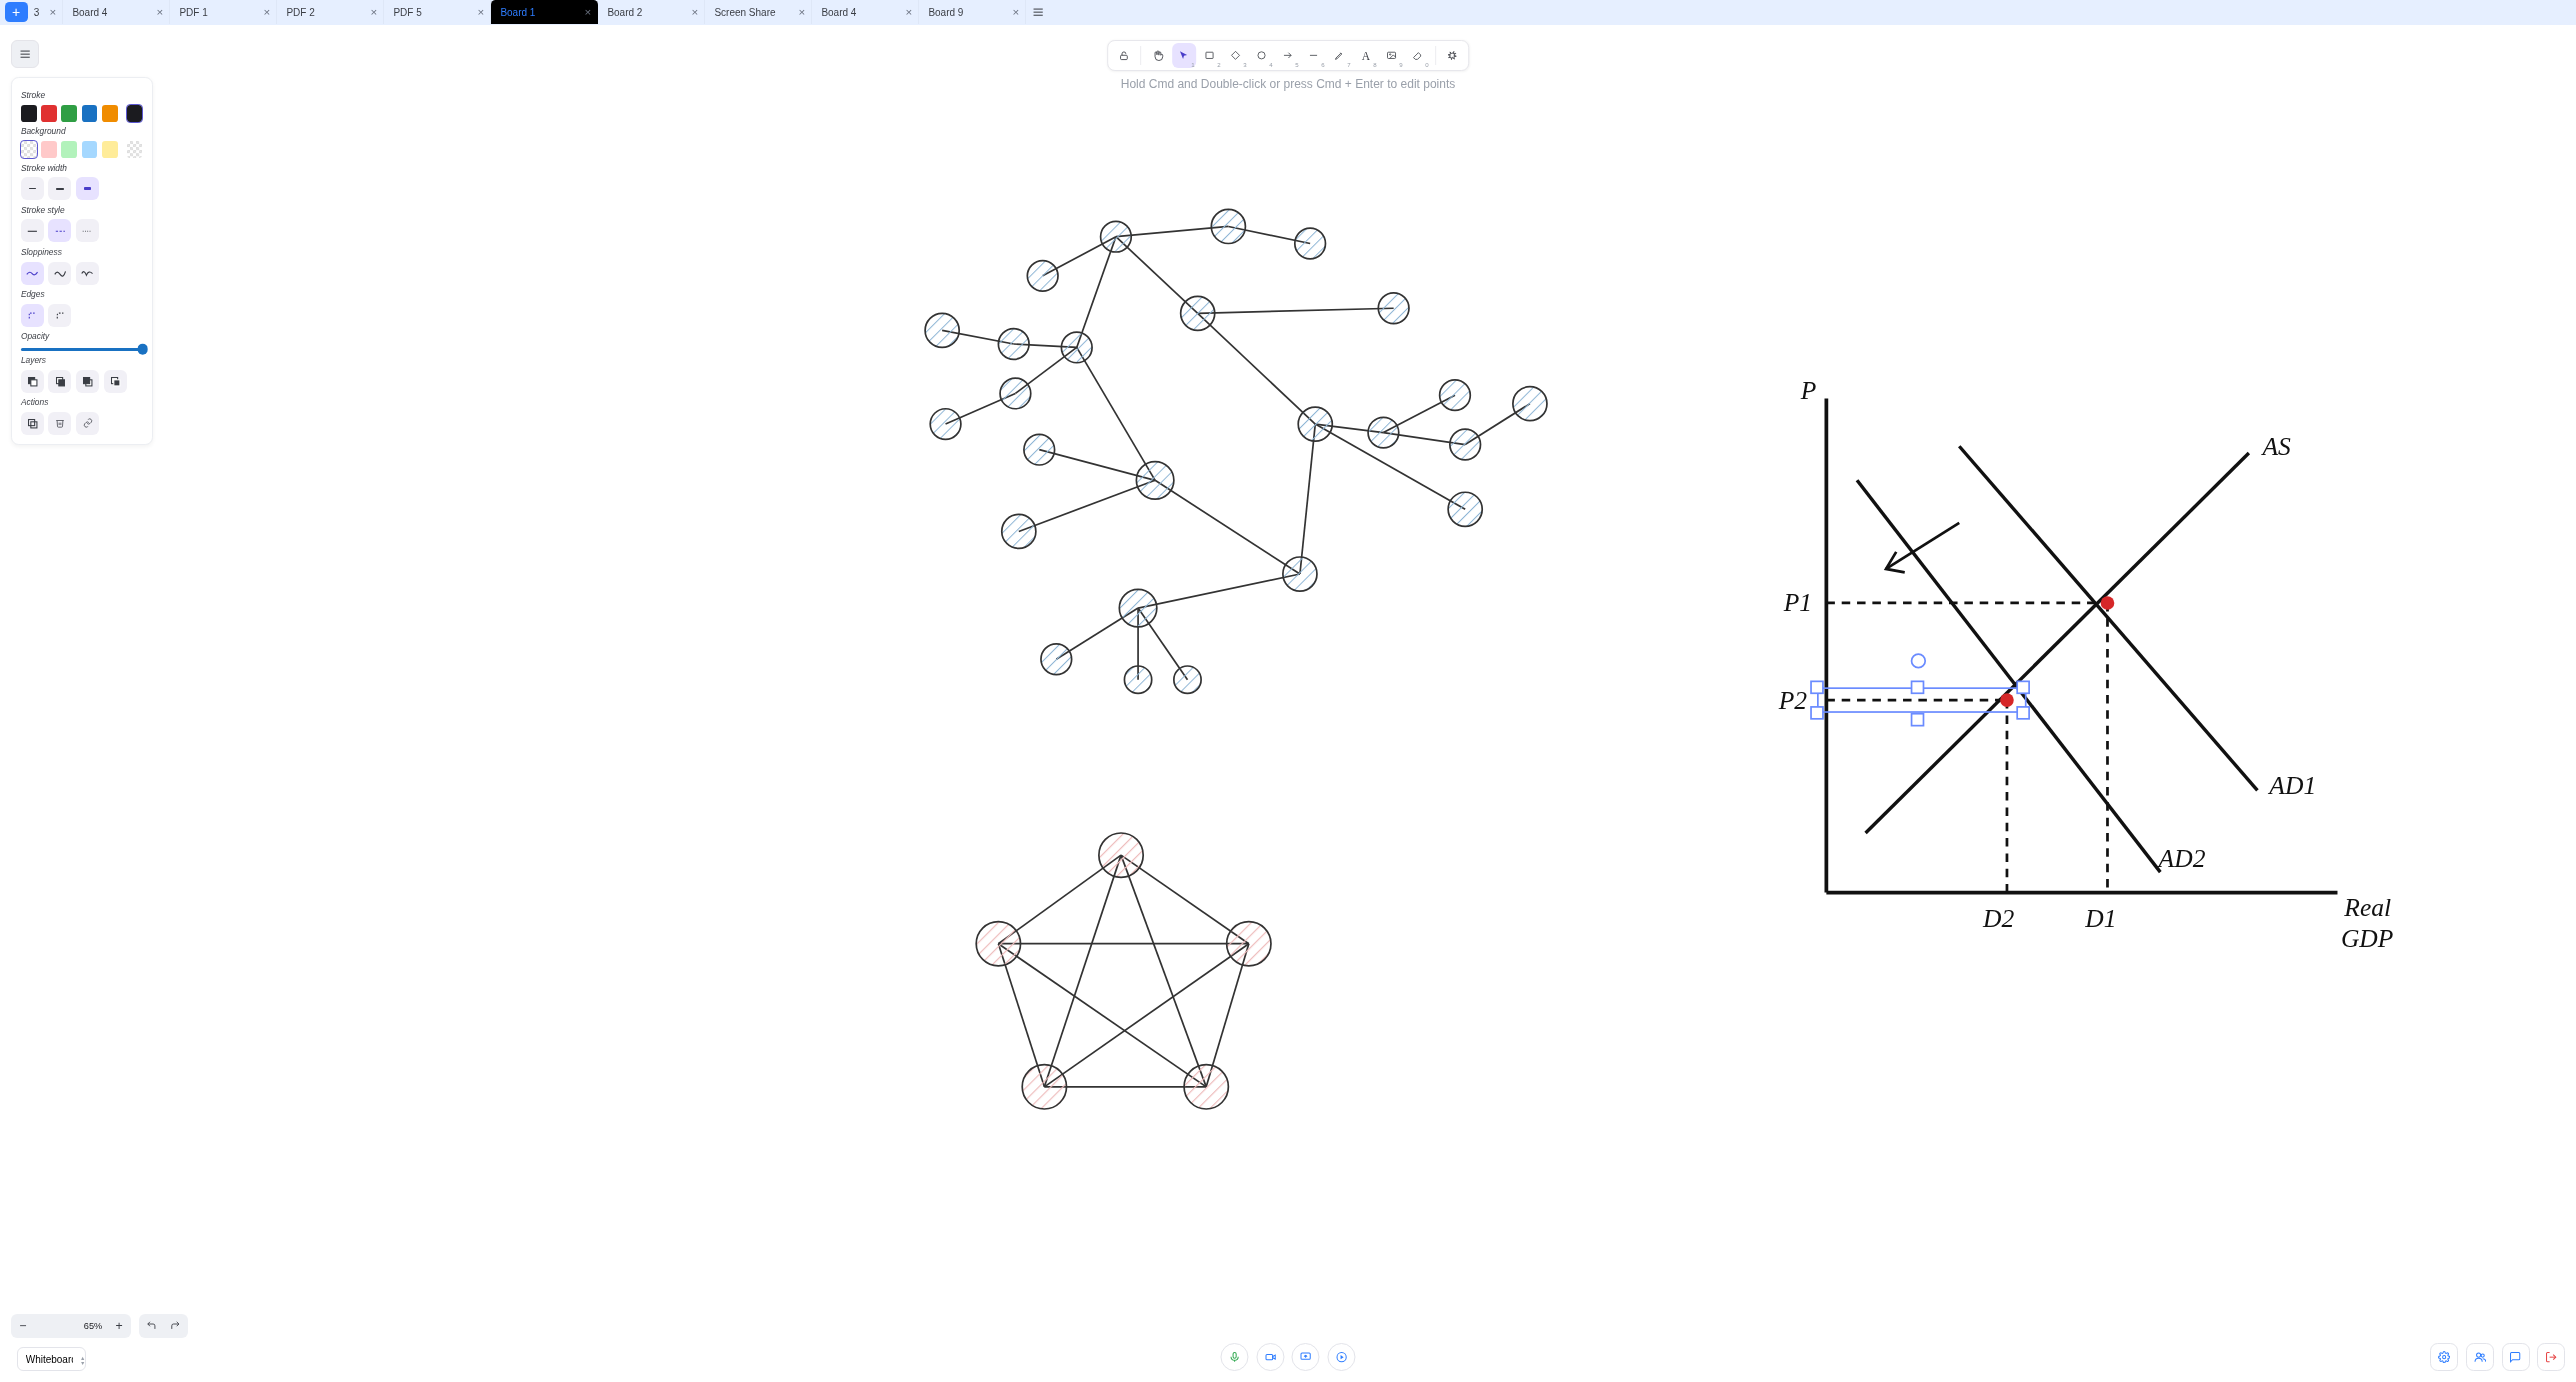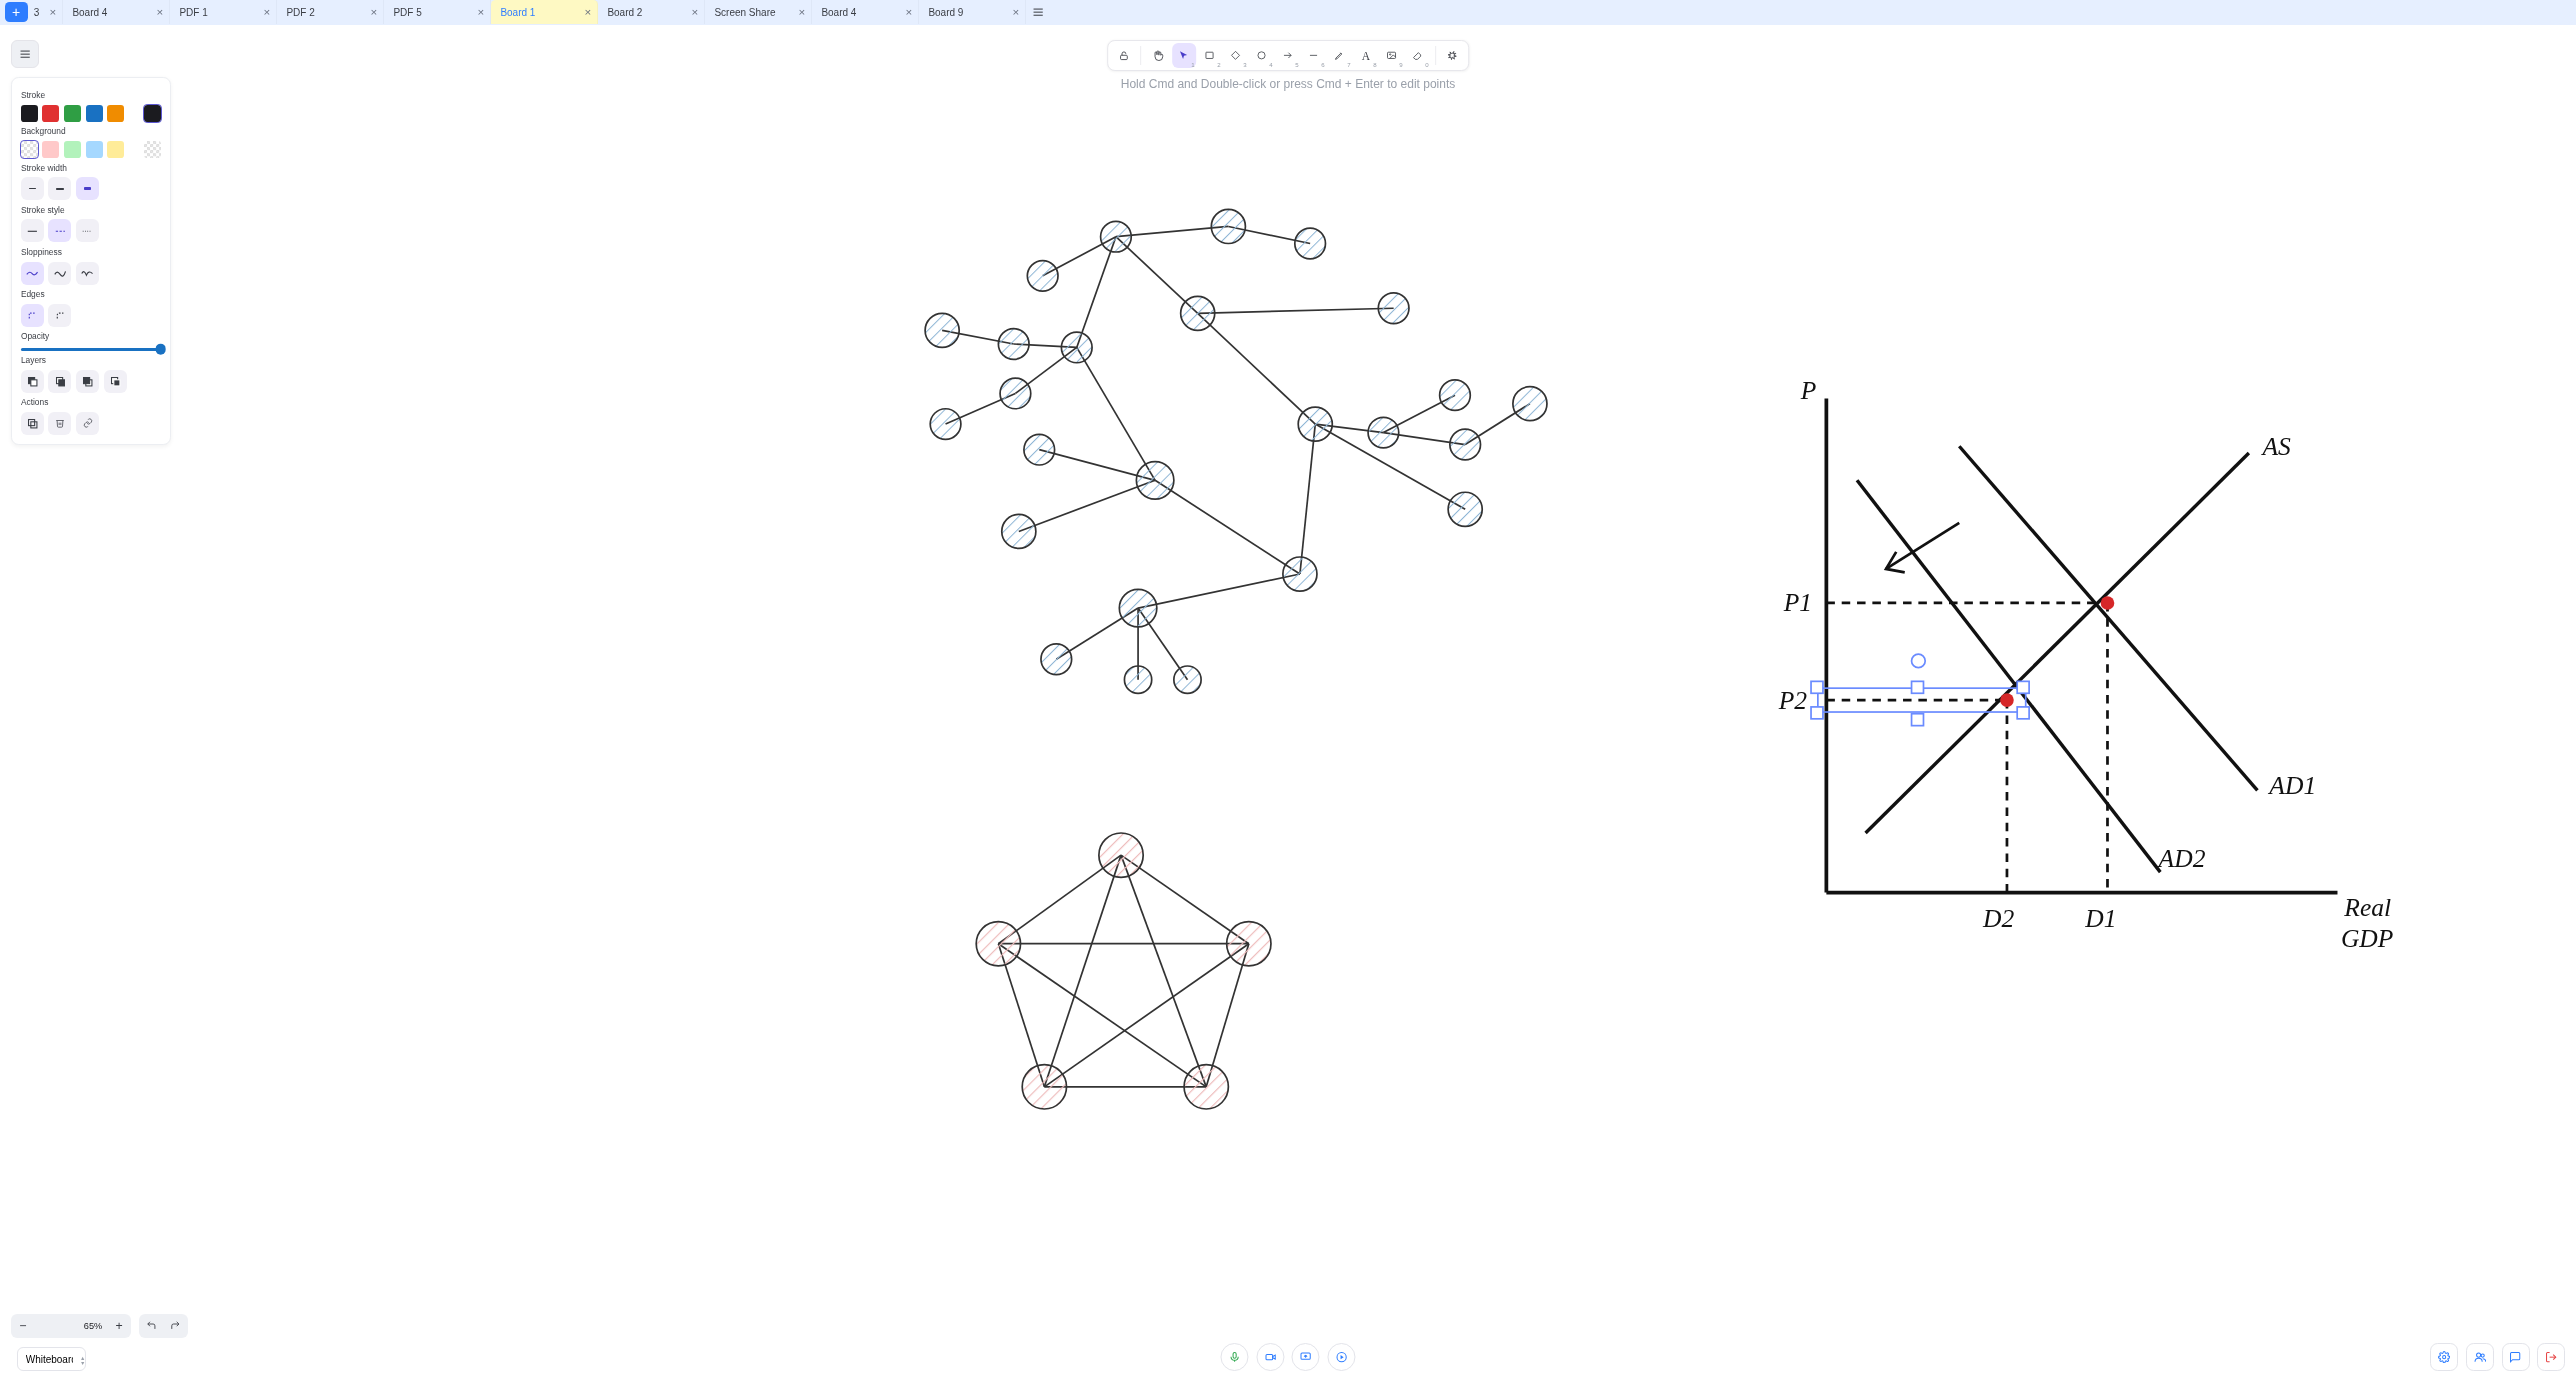--- a/index.html
+++ b/index.html
@@ -3,39 +3,39 @@
 <meta charset="utf-8">
 <style>
   * { box-sizing: border-box; margin: 0; padding: 0; }
   html, body { width: 100%; height: 100%; font-family: -apple-system, BlinkMacSystemFont, "Segoe UI", Helvetica, Arial, sans-serif; background: #fff; color: #1b1b1f; overflow: hidden; }
   :root { --tab-h: 25px; --accent:#1a73e8; }
 
   
   .tabstrip { position: absolute; top:0; left:0; right:0; height: var(--tab-h); display:flex; align-items:stretch; background:#e6efff; font-size:10px; border-bottom:0.8px solid #e6efff; }
   .add-btn { width:23px; margin:2.3px 4.6px 2.3px 4.6px; border-radius:4.6px; background:#2e7dff; color:#fff; display:flex; align-items:center; justify-content:center; font-size:14px; cursor:pointer; }
   .tab { position:relative; display:flex; align-items:center; padding:0 23px 0 9.2px; min-width:107px; max-width:123px; cursor:pointer; color:#3a3d44; border-right:0.8px solid rgba(0,0,0,0.03);}
-  .tab.active { background:#fef9c3; color:#2e7dff; border-radius:4.6px 4.6px 0 0;}
+  .tab.active { background:#000000; color:#2e7dff; border-radius:4.6px 4.6px 0 0;}
   .tab .close { position:absolute; right:6.1px; top:50%; transform:translateY(-50%); font-size:11.5px; color:#6b7280; cursor:pointer;}
   .tab.trunc-left { min-width:31px; max-width:31px; padding-left:1.5px;}
   .overflow-btn { width:23px; display:flex; align-items:center; justify-content:center; cursor:pointer; color:#3a3d44;}
 
   
   .hamburger { position:absolute; top:40px; left:10.7px; width:28px; height:28px; border:0.8px solid #e4e4e9; border-radius:6.1px; background:#eef0f4; display:flex; align-items:center; justify-content:center; cursor:pointer;}
 
   
   .toolbar { position:absolute; top:40px; left:50%; transform:translateX(-50%); height:31px; background:#fff; border:0.8px solid #e7e7ec; border-radius:7.7px; display:flex; align-items:center; padding:3.1px; gap:1.5px; box-shadow:0 0.8px 2.3px rgba(0,0,0,0.05);}
   .tool { position:relative; width:24.5px; height:24.5px; border-radius:6.1px; display:flex; align-items:center; justify-content:center; cursor:pointer; color:#3a3d44;}
   .tool.active { background:#e7e2ff; color:#4a3ec9;}
   .tool sub { position:absolute; right:1.5px; bottom:0; font-size:6.1px; color:#9aa0aa; font-weight:500;}
   .tool-sep { width:0.8px; height:18.4px; background:#ececf0; margin:0 3.1px;}
 
   .hint { position:absolute; top:77px; left:50%; transform:translateX(-50%); font-size:12px; color:#9aa0aa;}
 
   
-  .panel { position:absolute; top:77px; left:10.7px; width:160px; background:#fff; border:0.8px solid #eceef2; border-radius:7.7px; padding:7.7px 9.2px 9.2px; box-shadow:0 1.5px 4.6px rgba(0,0,0,0.05); font-size:8.4px;}
+  .panel { position:absolute; top:77px; left:10.7px; width:142px; background:#fff; border:0.8px solid #eceef2; border-radius:7.7px; padding:7.7px 9.2px 9.2px; box-shadow:0 1.5px 4.6px rgba(0,0,0,0.05); font-size:8.4px;font-style:italic;}
   .panel .section-label { color:#3a3d44; font-size:8.4px; margin:4.6px 0 4.6px;}
   .swatch-row { display:flex; gap:4.6px; align-items:center;}
   .swatch { width:17px; height:17px; border-radius:3.1px; cursor:pointer;}
   .swatch.black{background:#1b1b1f;}
   .swatch.red{background:#e03131;}
   .swatch.green{background:#2f9e44;}
   .swatch.blue{background:#1971c2;}
   .swatch.orange{background:#f08c00;}
   .swatch.picked{outline:0.8px solid #5b57d1; outline-offset:0.8px;}
   .swatch.trans{background:#fff; background-image:linear-gradient(45deg,#ddd 25%,transparent 25%),linear-gradient(-45deg,#ddd 25%,transparent 25%),linear-gradient(45deg,transparent 75%,#ddd 75%),linear-gradient(-45deg,transparent 75%,#ddd 75%); background-size:6.1px 6.1px; background-position:0 0,0 3.1px,3.1px -3.1px,-3.1px 0;}

